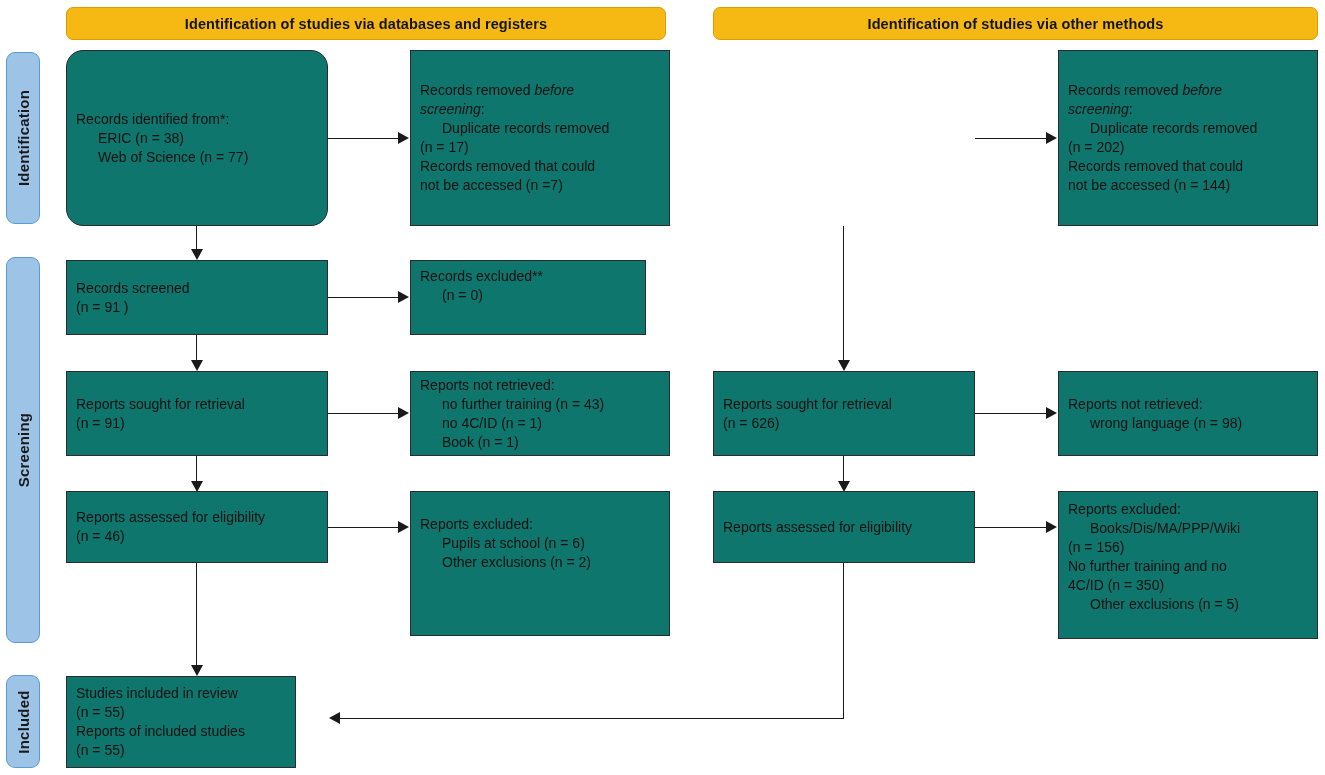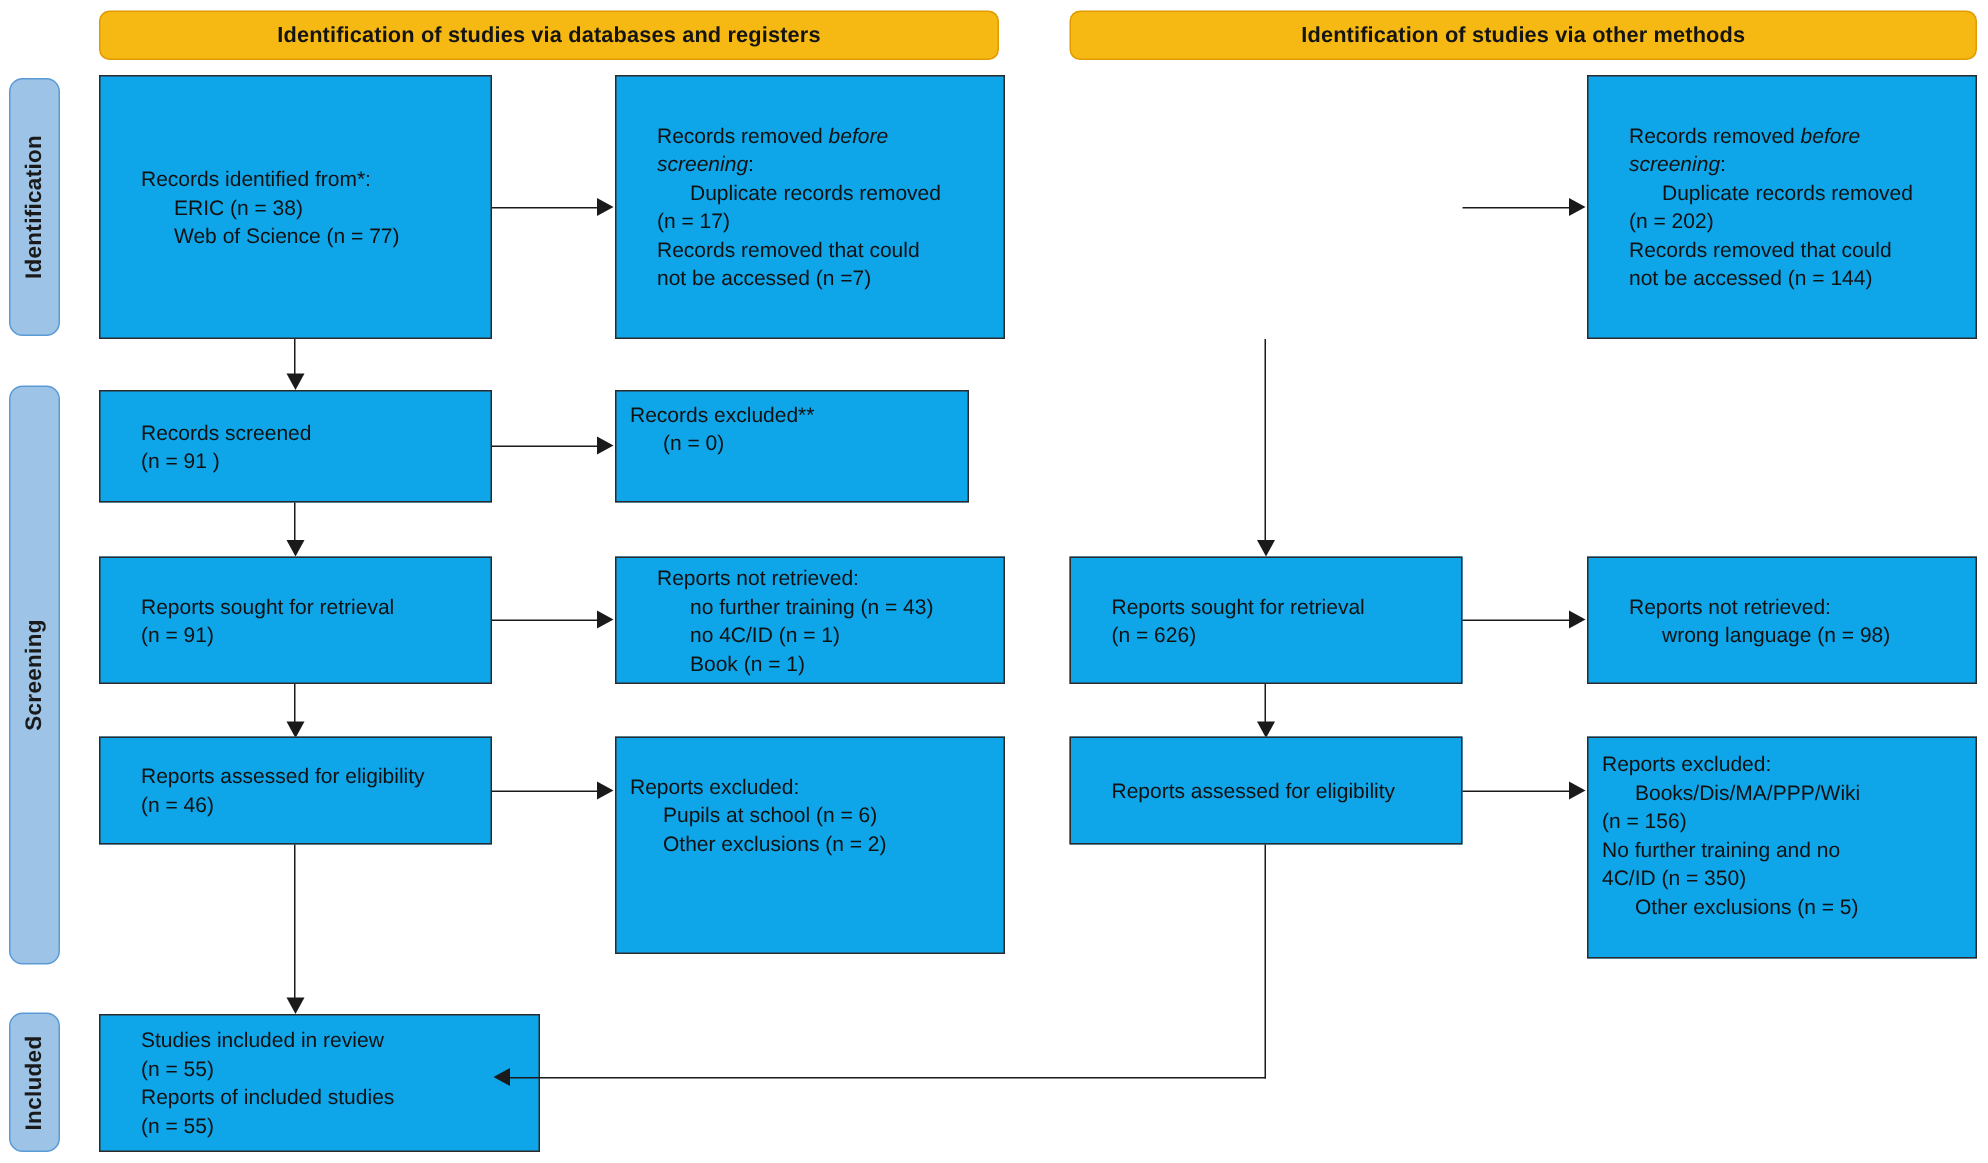--- a/index.html
+++ b/index.html
@@ -52,27 +52,27 @@
     font-size: 14.5px;
     font-weight: bold;
     color: #141414;
     text-align: center;
     letter-spacing: 0.1px;
   }
 
   
   .box {
     position: absolute;
-    background: #0ea5e9;
+    background: #0f766e;
     border: 1.6px solid #2b2b2b;
     box-sizing: border-box;
     display: flex;
     flex-direction: column;
     justify-content: center;
-    padding: 4px 27px;
+    padding: 4px 9px;
   }
   .box .line {
     font-size: 14px;
     line-height: 19px;
     color: #111111;
     white-space: nowrap;
   }
   .box .line.indent  { padding-left: 22px; }
   .box .line em {
     font-style: italic;
@@ -129,21 +129,21 @@
   </div>
 
   <div class="banner" style="left:66px; top:7px; width:600px; height:33px;">
     <span>Identification of studies via databases and registers</span>
   </div>
 
   <div class="banner" style="left:713px; top:7px; width:605px; height:33px;align-items:center;">
     <span>Identification of studies via other methods</span>
   </div>
 
-  <div class="box" style="left:66px; top:50px; width:262px; height:176px;">
+  <div class="box" style="left:66px; top:50px; width:262px; height:176px;border-radius:17px;">
     <div class="line">Records identified from*:</div>
     <div class="line indent">ERIC (n = 38)</div>
     <div class="line indent">Web of Science (n = 77)</div>
   </div>
 
   <div class="hline" style="left:328px; top:138px; width:70px;"></div>
   <div class="arrow-r" style="left:398px; top:132px;"></div>
 
   <div class="box" style="left:410px; top:50px; width:260px; height:176px;">
     <div class="line">Records removed <em>before</em></div>
@@ -205,21 +205,21 @@
     <div style="position:absolute; left:9px; top:23px;">
       <div class="line">Reports excluded:</div>
       <div class="line indent">Pupils at school (n = 6)</div>
       <div class="line indent">Other exclusions (n = 2)</div>
     </div>
   </div>
 
   <div class="vline" style="left:196px; top:563px; height:103px;"></div>
   <div class="arrow-d" style="left:191px; top:665px;"></div>
 
-  <div class="box" style="left:66px; top:676px; width:294px; height:92px;">
+  <div class="box" style="left:66px; top:676px; width:230px; height:92px;">
     <div class="line">Studies included in review</div>
     <div class="line">(n = 55)</div>
     <div class="line">Reports of included studies</div>
     <div class="line">(n = 55)</div>
   </div>
 
 
   <div class="hline" style="left:975px; top:138px; width:71px;"></div>
   <div class="arrow-r" style="left:1046px; top:132px;"></div>
 

